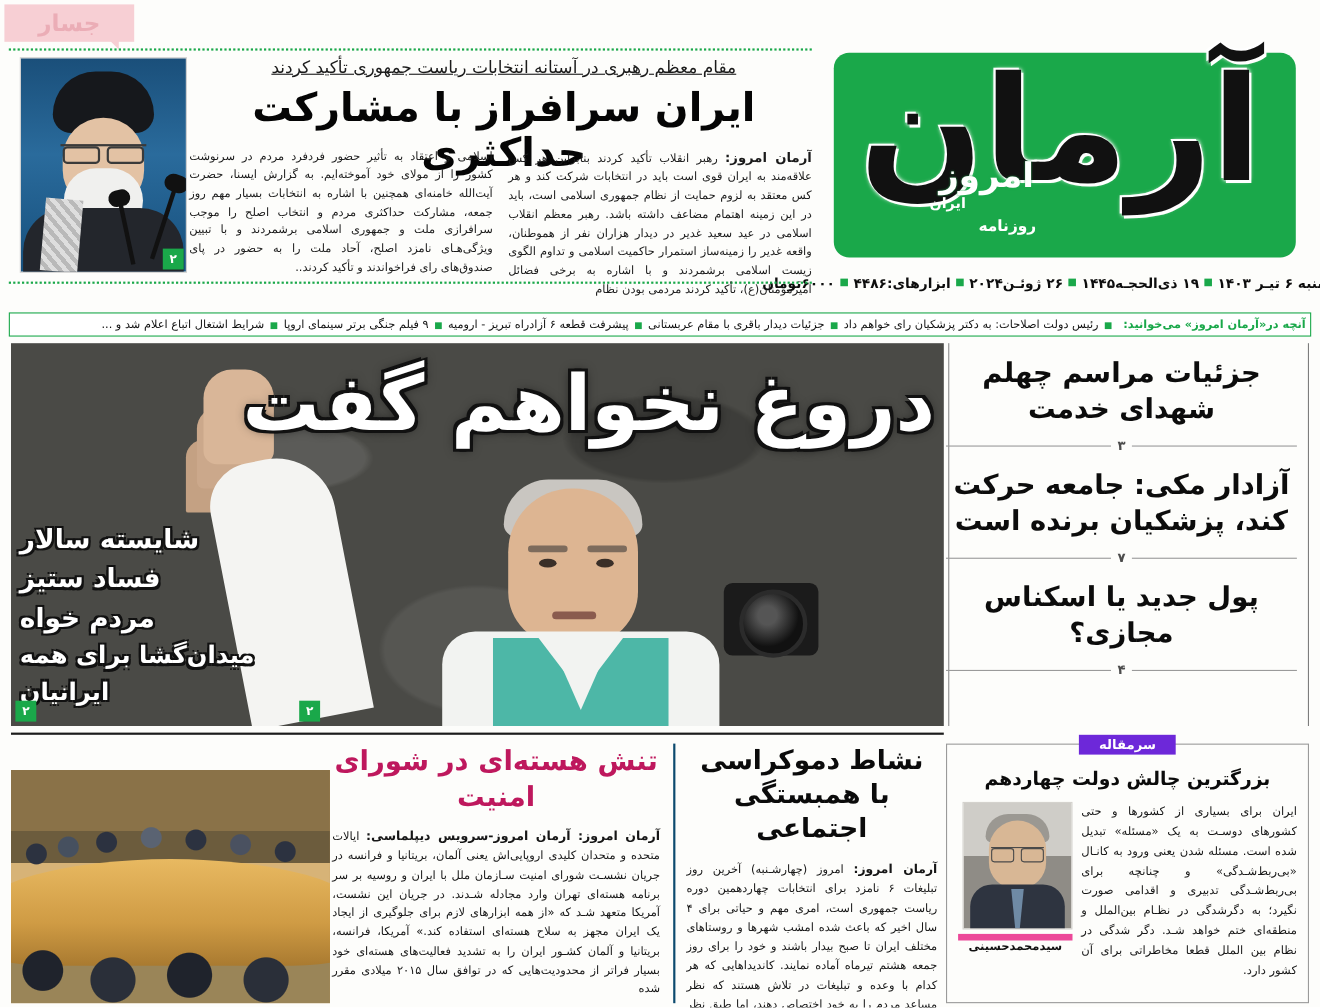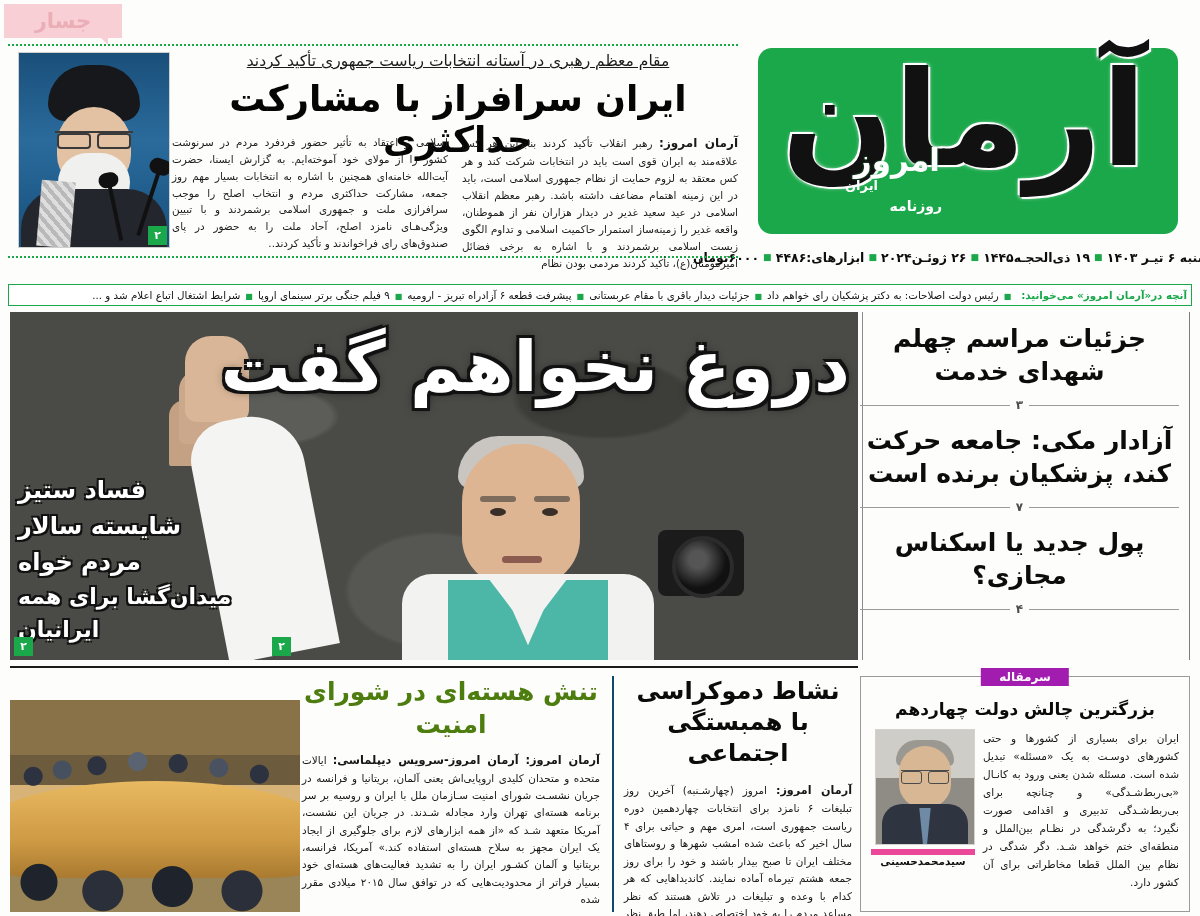--- a/index.html
+++ b/index.html
@@ -321,21 +321,21 @@
       radial-gradient(circle at 56% 88%, #1f232c 0 20px, transparent 21px),
       radial-gradient(circle at 80% 90%, #2a2f39 0 20px, transparent 21px);
   }
 
   .bl-text {
     position: absolute; left: 302px; top: 676px; width: 298px; height: 236px;
     direction: rtl;
   }
   .bl-text h3 {
     font-size: 25px; font-weight: bold; text-align: center; line-height: 1.3;
-    color: #4d7c0f; padding-bottom: 10px;
+    color: #be185d; padding-bottom: 10px;
   }
   .bl-text p { font-size: 10.4px; line-height: 1.66; text-align: justify; color: #161616; }
   .bl-text p b { font-size: 11.4px; }
 
   
   .bm {
     position: absolute; left: 612px; top: 676px; width: 240px; height: 236px;
     direction: rtl;
     border-left: 2px solid #0c4a6e;
     padding-left: 10px;
@@ -347,21 +347,21 @@
   .bm p { font-size: 10.4px; line-height: 1.68; text-align: justify; color: #161616; }
   .bm p b { font-size: 11.2px; }
 
   
   .edit {
     position: absolute; right: 10px; top: 676px; width: 330px; height: 236px;
     border: 1px solid #9a9a9a; direction: rtl; padding: 16px 10px 8px;
   }
   .edit-tag {
     position: absolute; right: 50%; top: -9px; transform: translateX(50%);
-    background: #a21caf; color: #fff; font-size: 12px; font-weight: bold;
+    background: #6d28d9; color: #fff; font-size: 12px; font-weight: bold;
     padding: 2px 18px; letter-spacing: 1px;
   }
   .edit-tag-accent {
     position: absolute; right: 50%; top: 2px; transform: translateX(50%);
     width: 150px; height: 3px; background: #1aa84a; z-index: -1;
   }
   .edit h3 {
     font-size: 17px; font-weight: bold; text-align: center; color: #0b0b0b;
     padding: 6px 0 10px;
   }
@@ -474,22 +474,22 @@
     <div class="pz-brow2"></div>
     <div class="pz-eye"></div>
     <div class="pz-eye2"></div>
     <div class="pz-mouth"></div>
     <div class="pz-body"></div>
     <div class="pz-scarf"></div>
     <div class="pz-scarf-inner"></div>
 
     <div class="feature-head">دروغ نخواهم گفت</div>
     <div class="slogans">
+      <div>شایسته سالار</div>
       <div>فساد ستیز</div>
-      <div>شایسته سالار</div>
       <div>مردم خواه</div>
       <div>میدان‌گشا برای همه ایرانیان</div>
     </div>
     <div class="badge-green" style="left:4px;bottom:4px;">۲</div>
     <div class="badge-green" style="left:262px;bottom:4px;">۲</div>
   </div>
 
   <div class="vdiv"></div>
 
   <div class="rightcol">

